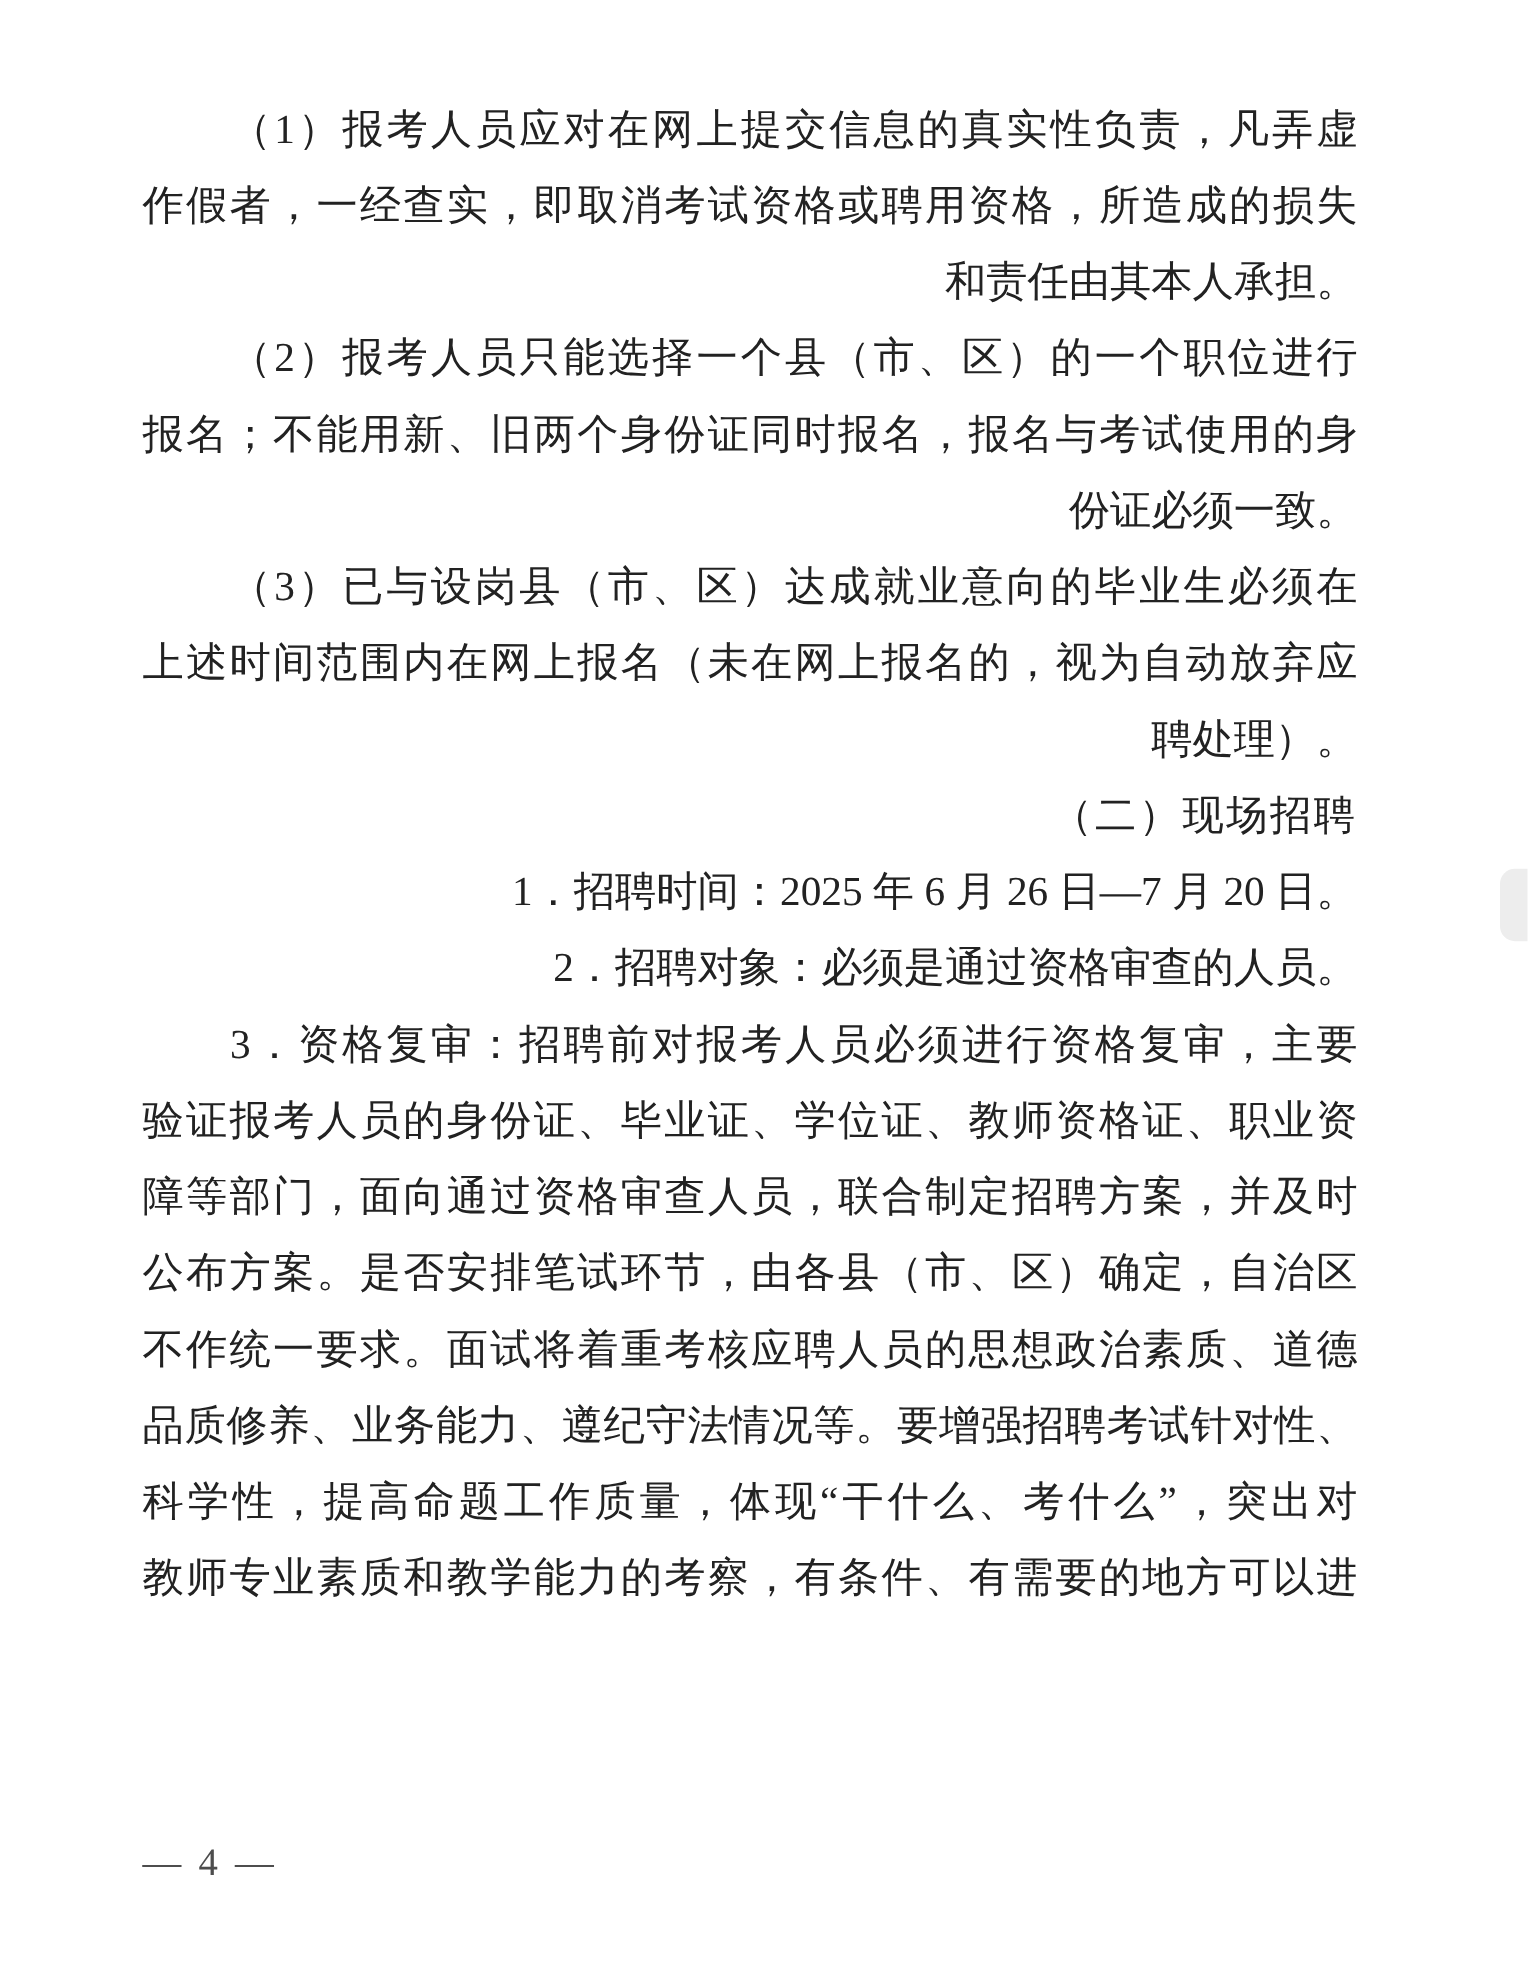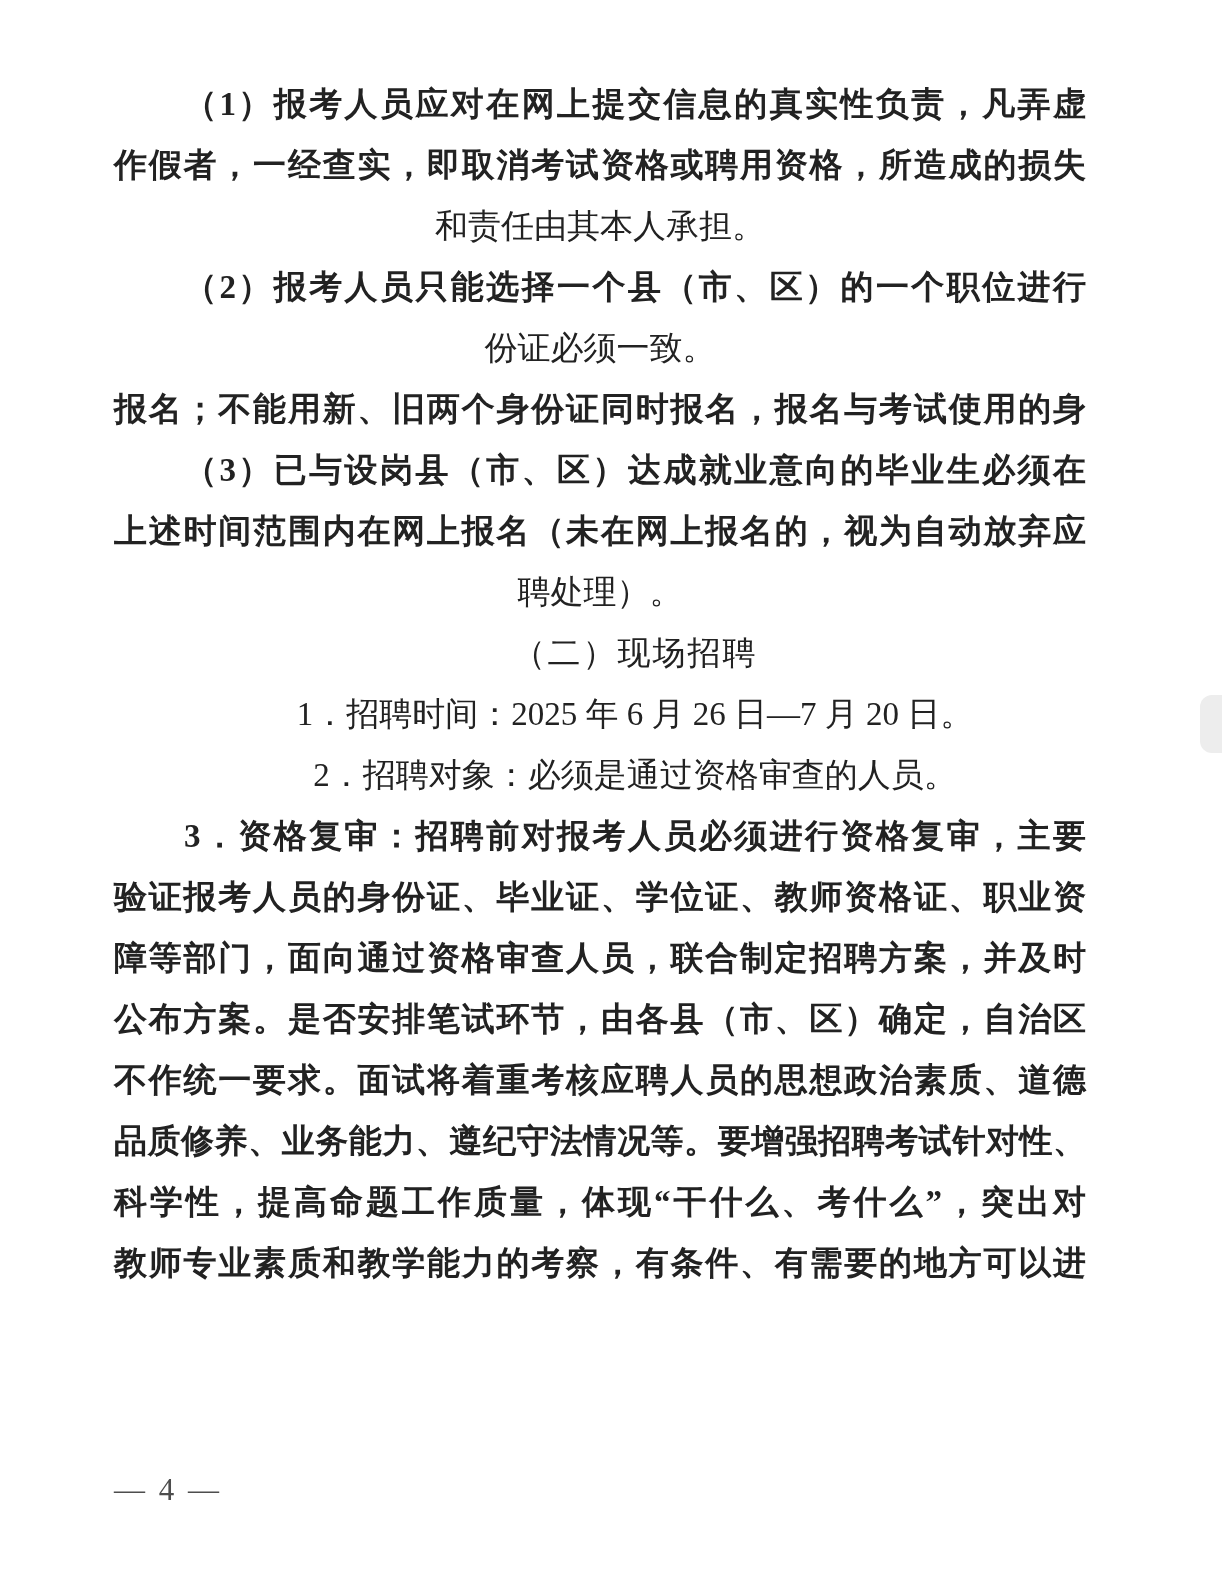--- a/index.html
+++ b/index.html
@@ -17,26 +17,25 @@
   .content {
     position: absolute;
     left: 114px; top: 74px;
     width: 972px;
     color: #222222;
     font-size: 33px;
     line-height: 61px;
   }
   .line {
     height: 61px;
-    text-align: center;
+    text-align: right;
   }
   .line.just {
     text-align: justify;
     text-align-last: justify;
-    font-weight: bold;
   }
   .line.indent {
     text-indent: 70px;
   }
   .line.heading {
     letter-spacing: 2px;
   }
   .footer {
     position: absolute;
     left: 114px; top: 1472px;
@@ -55,22 +54,22 @@
 </head>
 <body>
 
 <div id="page">
 
   <div class="content">
     <div class="line indent just">（1）报考人员应对在网上提交信息的真实性负责，凡弄虚</div>
     <div class="line just">作假者，一经查实，即取消考试资格或聘用资格，所造成的损失</div>
     <div class="line">和责任由其本人承担。</div>
     <div class="line indent just">（2）报考人员只能选择一个县（市、区）的一个职位进行</div>
+    <div class="line just">报名；不能用新、旧两个身份证同时报名，报名与考试使用的身</div>
     <div class="line">份证必须一致。</div>
-    <div class="line just">报名；不能用新、旧两个身份证同时报名，报名与考试使用的身</div>
     <div class="line indent just">（3）已与设岗县（市、区）达成就业意向的毕业生必须在</div>
     <div class="line just">上述时间范围内在网上报名（未在网上报名的，视为自动放弃应</div>
     <div class="line">聘处理）。</div>
     <div class="line indent heading">（二）现场招聘</div>
     <div class="line indent">1．招聘时间：2025 年 6 月 26 日—7 月 20 日。</div>
     <div class="line indent">2．招聘对象：必须是通过资格审查的人员。</div>
     <div class="line indent just">3．资格复审：招聘前对报考人员必须进行资格复审，主要</div>
     <div class="line just">验证报考人员的身份证、毕业证、学位证、教师资格证、职业资</div>
     <div class="line just">障等部门，面向通过资格审查人员，联合制定招聘方案，并及时</div>
     <div class="line just">公布方案。是否安排笔试环节，由各县（市、区）确定，自治区</div>

